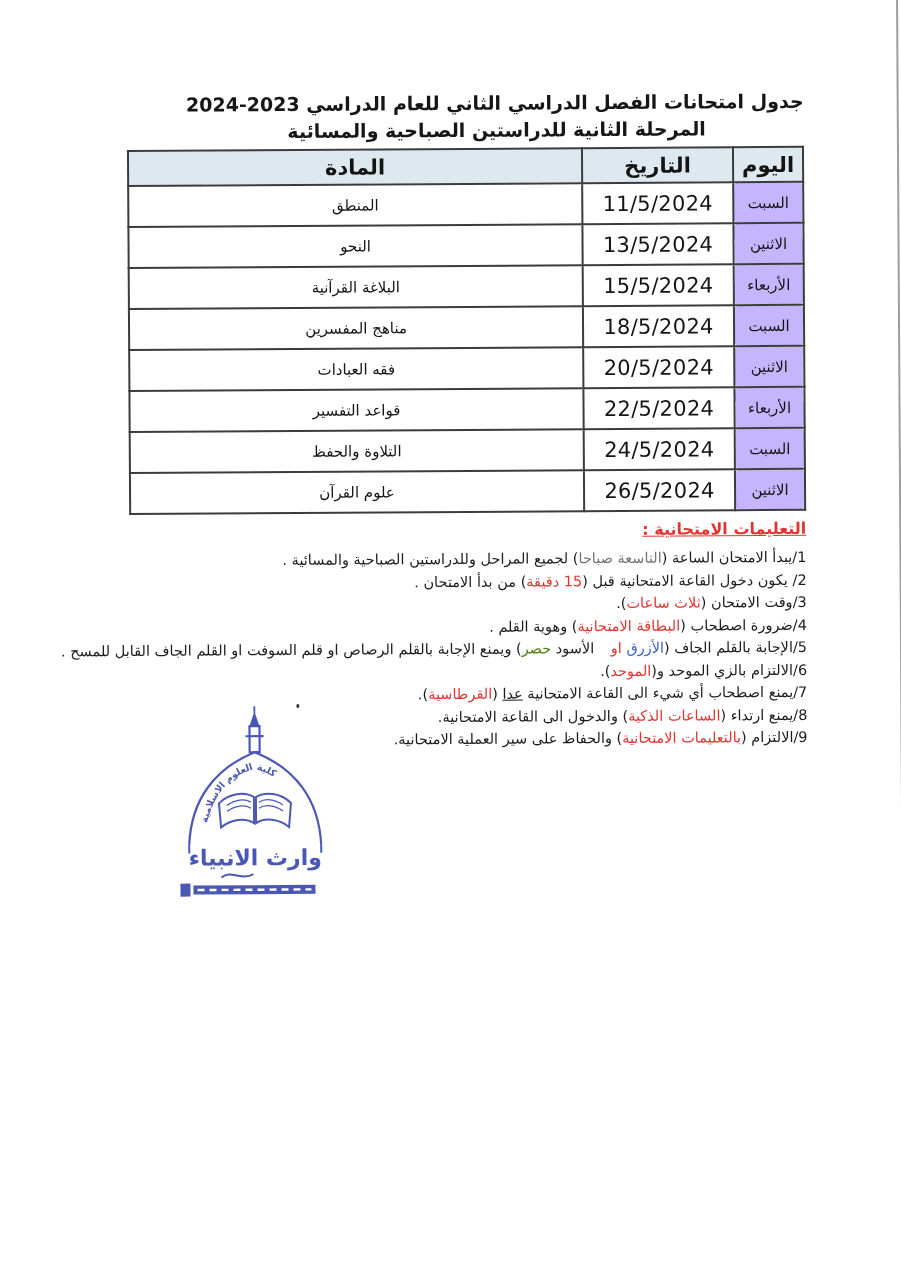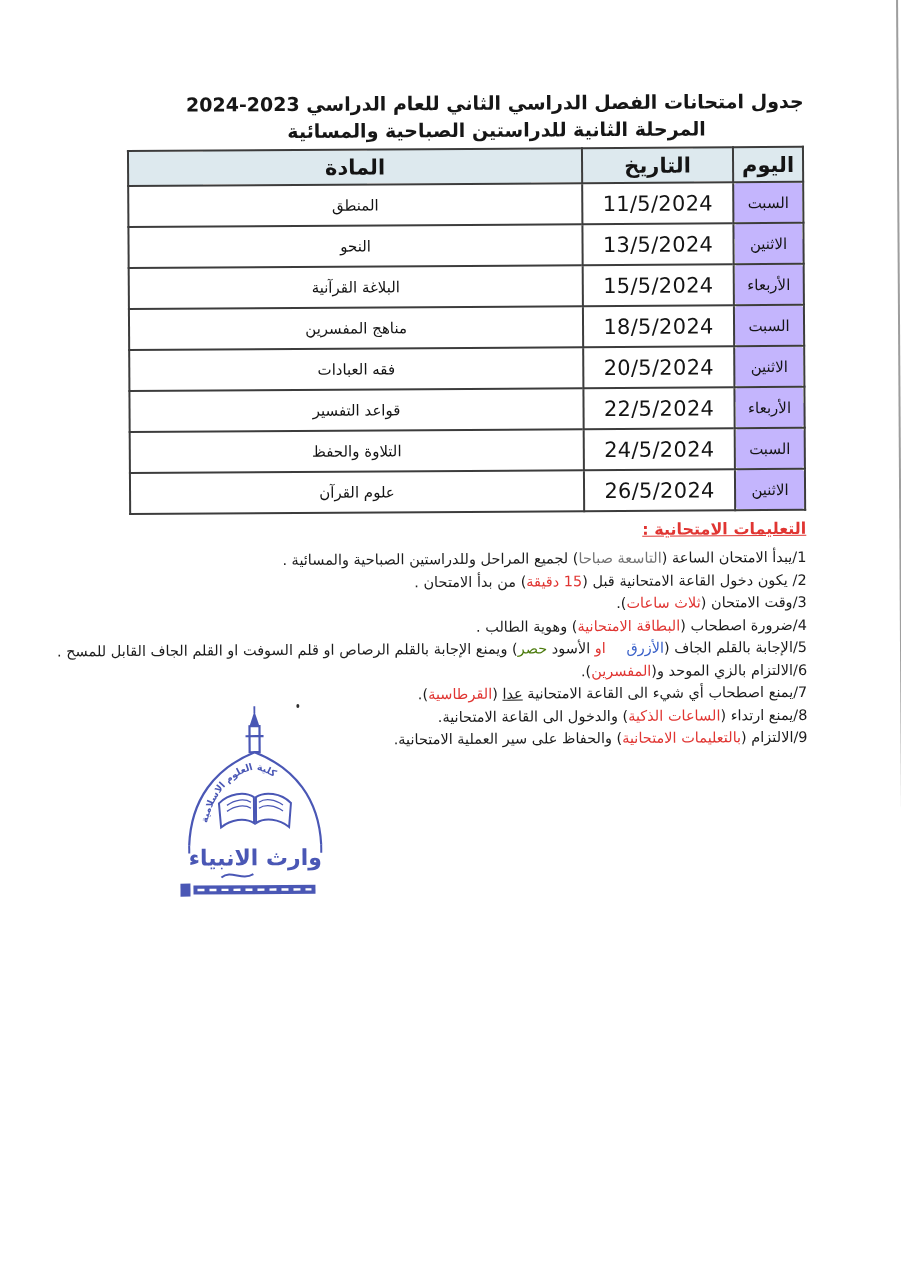--- a/index.html
+++ b/index.html
@@ -121,23 +121,23 @@
           <td class="subject">علوم القرآن</td>
         </tr>
       </tbody>
     </table>
 
     <div class="instructions">
       <div class="inst-heading">التعليمات الامتحانية :</div>
       <div class="inst-item"><span>1/يبدأ الامتحان الساعة (</span><span style="color: #737373;">التاسعة صباحا</span><span>) لجميع المراحل وللدراستين الصباحية والمسائية .</span></div>
       <div class="inst-item"><span>2/ يكون دخول القاعة الامتحانية قبل (</span><span style="color: rgb(224, 53, 50);">15 دقيقة</span><span>) من بدأ الامتحان .</span></div>
       <div class="inst-item"><span>3/وقت الامتحان (</span><span style="color: rgb(224, 53, 50);">ثلاث ساعات</span><span>).</span></div>
-      <div class="inst-item"><span>4/ضرورة اصطحاب (</span><span style="color: rgb(224, 53, 50);">البطاقة الامتحانية</span><span>) وهوية الطالب .</span></div>
-      <div class="inst-item"><span>5/الإجابة بالقلم الجاف (</span><span style="color: rgb(59, 98, 201); margin-left: 16px;">الأزرق</span><span> </span><span style="color: rgb(224, 53, 50);">او</span><span> الأسود </span><span style="color: #4d7c0f;">حصر</span><span>) ويمنع الإجابة بالقلم الرصاص او قلم السوفت او القلم الجاف القابل للمسح .</span></div>
-      <div class="inst-item"><span>6/الالتزام بالزي الموحد و(</span><span style="color: rgb(224, 53, 50);">المفسرين</span><span>).</span></div>
+      <div class="inst-item"><span>4/ضرورة اصطحاب (</span><span style="color: rgb(224, 53, 50);">البطاقة الامتحانية</span><span>) وهوية القلم .</span></div>
+      <div class="inst-item"><span>5/الإجابة بالقلم الجاف (</span><span style="color: rgb(59, 98, 201);">الأزرق</span><span> </span><span style="color: rgb(224, 53, 50); margin-left: 12px;">او</span><span> الأسود </span><span style="color: #4d7c0f;">حصر</span><span>) ويمنع الإجابة بالقلم الرصاص او قلم السوفت او القلم الجاف القابل للمسح .</span></div>
+      <div class="inst-item"><span>6/الالتزام بالزي الموحد و(</span><span style="color: rgb(224, 53, 50);">الموحد</span><span>).</span></div>
       <div class="inst-item"><span>7/يمنع اصطحاب أي شيء الى القاعة الامتحانية </span><span style="text-decoration: underline; text-align: center;">عدا</span><span> (</span><span style="color: rgb(224, 53, 50);">القرطاسية</span><span>).</span></div>
       <div class="inst-item"><span>8/يمنع ارتداء (</span><span style="color: rgb(224, 53, 50);">الساعات الذكية</span><span>) والدخول الى القاعة الامتحانية.</span></div>
       <div class="inst-item"><span>9/الالتزام (</span><span style="color: rgb(224, 53, 50);">بالتعليمات الامتحانية</span><span>) والحفاظ على سير العملية الامتحانية.</span></div>
     </div>
 
     <div class="speck"></div>
 
     <svg class="stamp" viewBox="0 0 184 202">
       <g stroke="#3d4bb0" fill="none" stroke-width="2.2">
 

